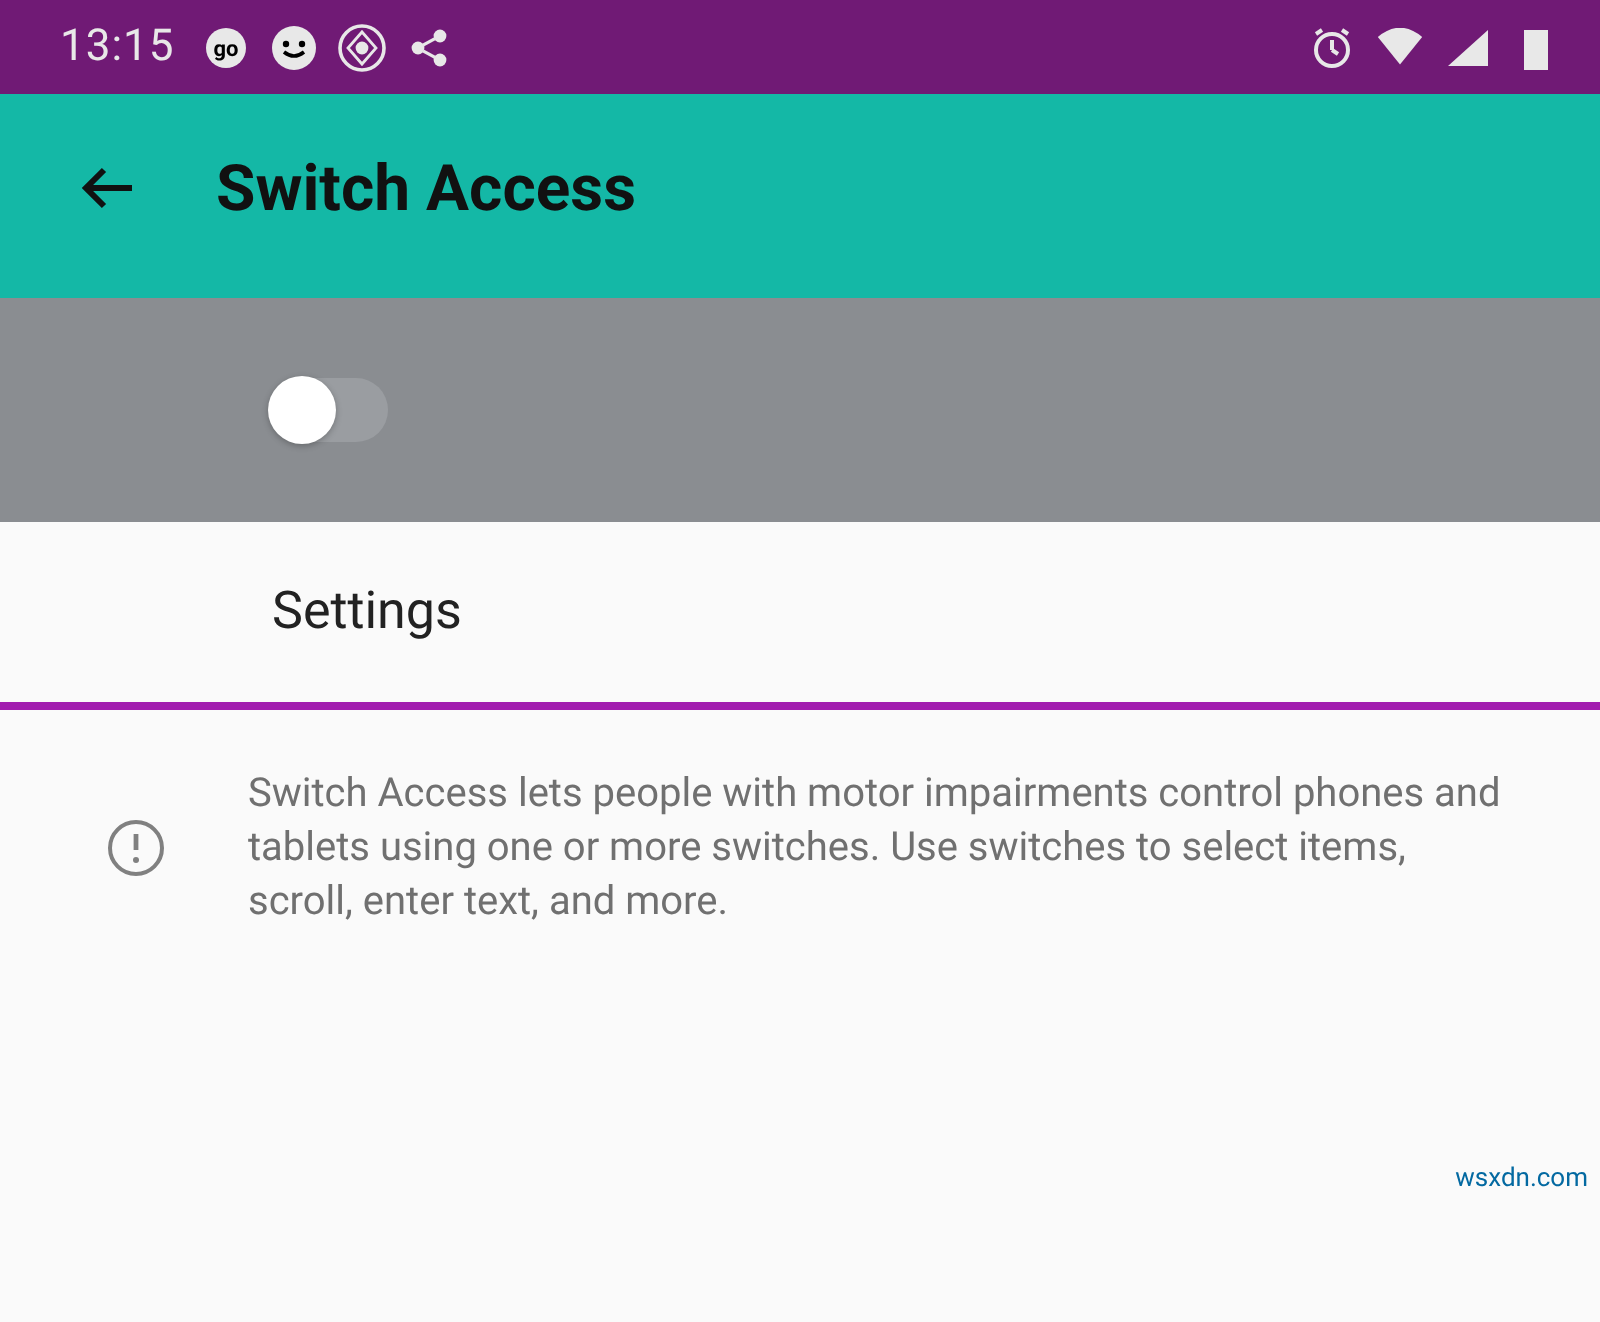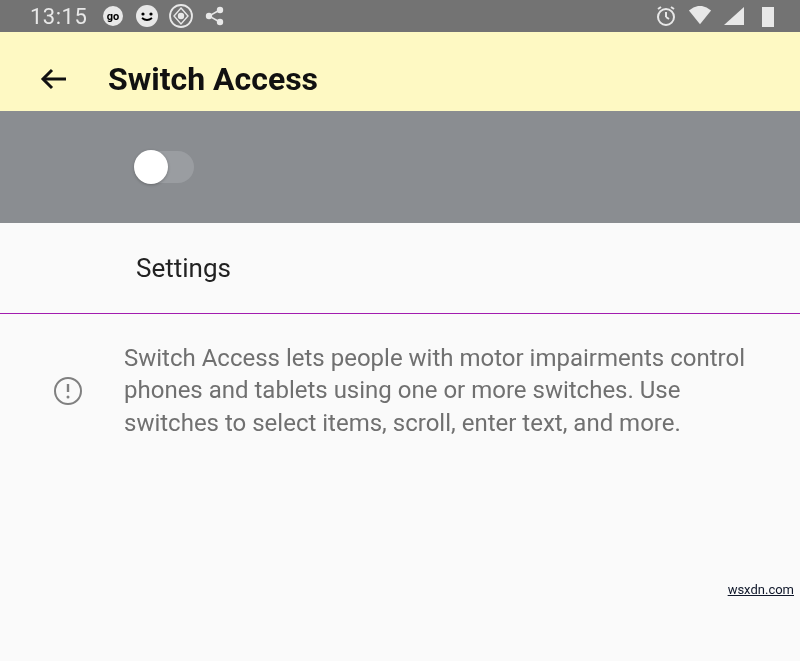--- a/index.html
+++ b/index.html
@@ -9,22 +9,22 @@
     }
     body {
       font-family: -apple-system, BlinkMacSystemFont, 'Segoe UI', Roboto, sans-serif;
       width: 800px;
       height: 661px;
       background: #fafafa;
       overflow: hidden;
       position: relative;
     }
     .status-bar {
-      background: #737373;
-      height: 32px;
+      background: #701a75;
+      height: 47px;
       display: flex;
       align-items: center;
       justify-content: space-between;
       padding: 0 20px 0 30px;
       color: #e8e8e8;
     }
     .status-left {
       display: flex;
       align-items: center;
       gap: 14px;
@@ -47,23 +47,23 @@
     .status-icon {
       width: 24px;
       height: 24px;
       display: flex;
       align-items: center;
       justify-content: center;
     }
     .app-bar {
       display: flex;
       align-items: center;
-      padding: 28px 20px 13px 36px;
+      padding: 28px 20px 36px 36px;
       gap: 36px;
-      background: #fef9c3;
+      background: #14b8a6;
     }
     .back-arrow {
       width: 36px;
       height: 36px;
       display: flex;
       align-items: center;
       justify-content: center;
       cursor: pointer;
     }
     .page-title {
@@ -96,21 +96,21 @@
       height: 34px;
       background: #fff;
       border-radius: 50%;
       position: absolute;
       left: -2px;
       top: -1px;
       box-shadow: 0 1px 3px rgba(0,0,0,0.25);
     }
     .settings-row {
       padding: 30px 30px 30px 136px;
-      border-bottom: 1px solid #a21caf;
+      border-bottom: 4px solid #a21caf;
       cursor: pointer;
     }
     .settings-label {
       font-size: 26px;
       font-weight: 400;
       color: #222;
     }
     .info-row {
       display: flex;
       align-items: center;
@@ -118,34 +118,33 @@
       gap: 28px;
     }
     .info-icon-wrap {
       width: 56px;
       display: flex;
       align-items: center;
       justify-content: center;
       flex-shrink: 0;
     }
     .info-text {
-      font-size: 24px;
+      font-size: 20px;
       line-height: 1.35;
       color: #707070;
       padding-right: 10px;
     }
     .watermark {
       position: absolute;
       right: 6px;
       bottom: 64px;
       font-size: 13px;
-      color: #0f172a;
+      color: #0369a1;
       transform: rotate(0deg);
       writing-mode: horizontal-tb;
-      text-decoration: underline;
     }
   </style>
 </head>
 <body>
 
 <div class="status-bar">
   <div class="status-left">
     <span class="status-time">13:15</span>
     <div class="status-icons-left">
       <span class="status-icon">

